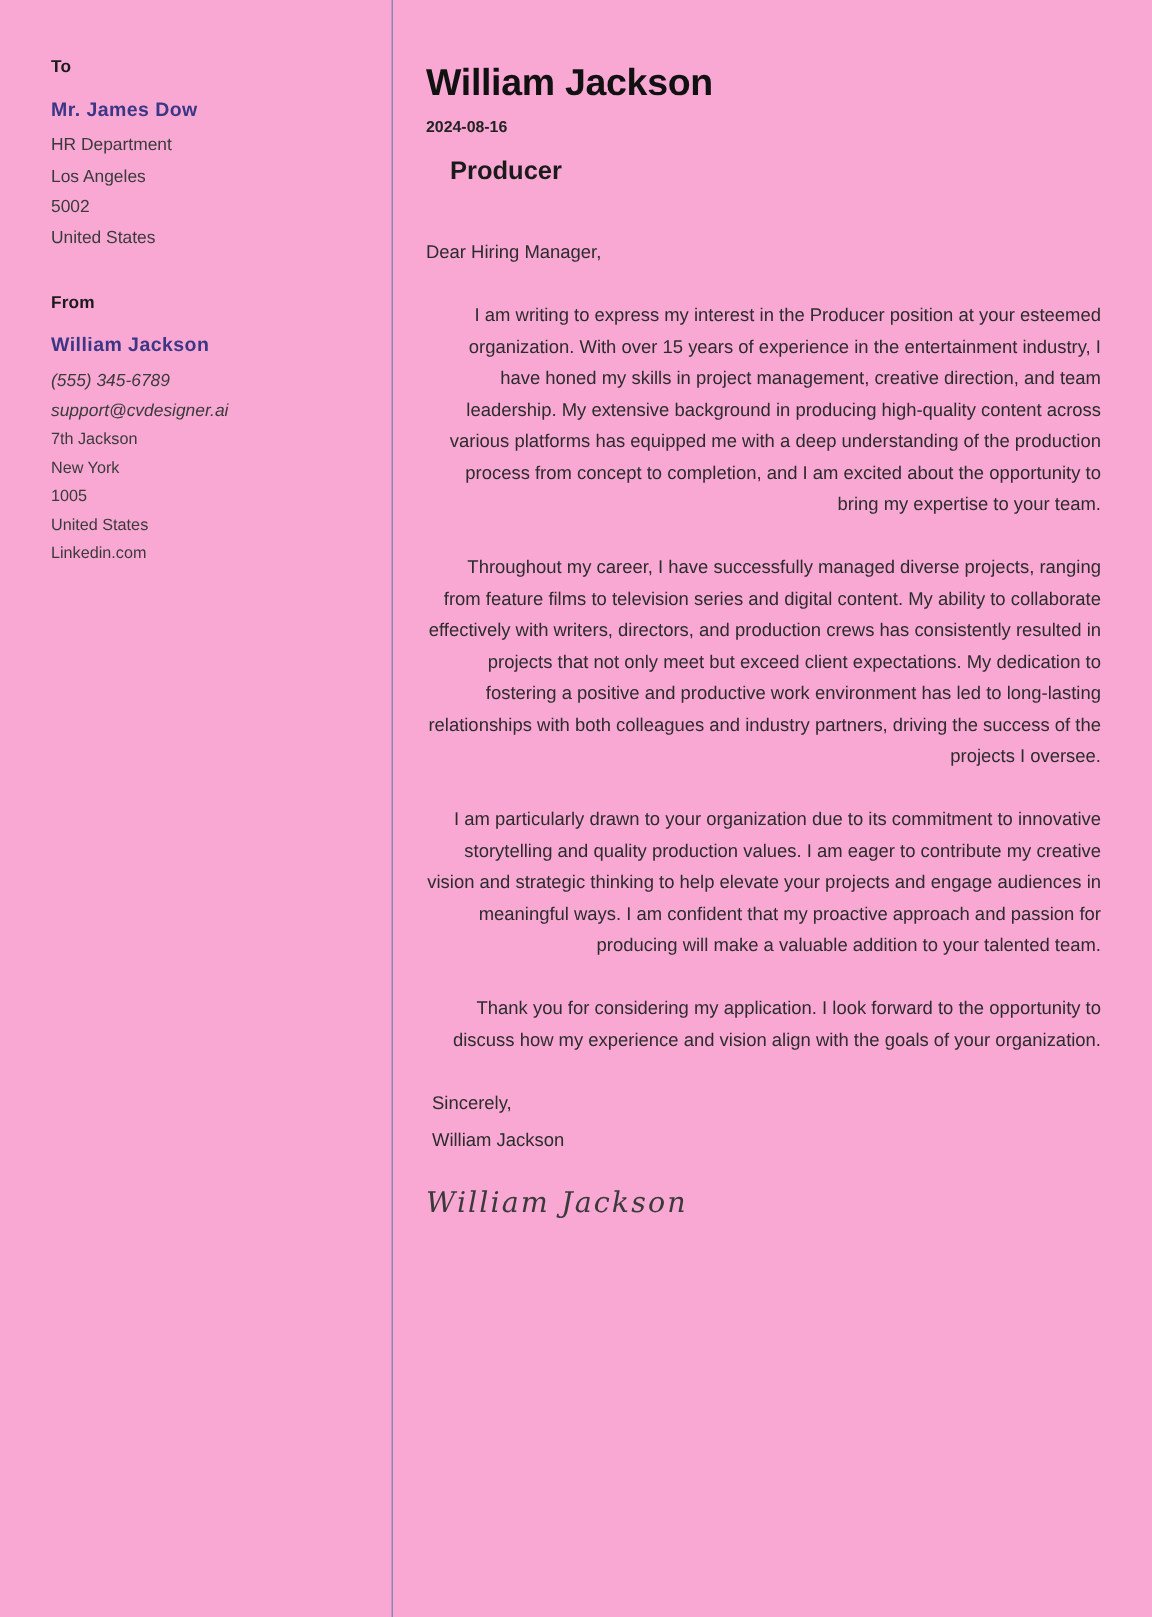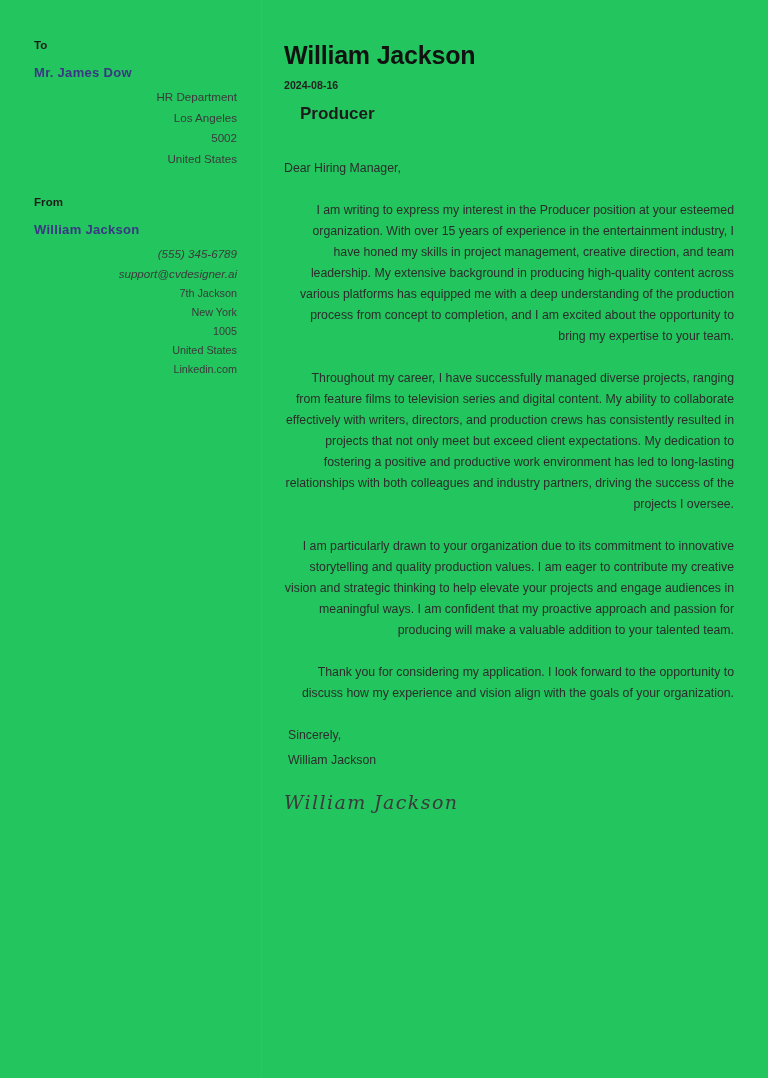--- a/index.html
+++ b/index.html
@@ -12,21 +12,21 @@
     height: 1078px;
     font-family: "Liberation Sans", sans-serif;
     color: #222222;
     -webkit-font-smoothing: antialiased;
   }
 
   .page {
     position: relative;
     width: 768px;
     height: 1078px;
-    background: #22c55e;
+    background: #f9a8d4;
     box-sizing: border-box;
     display: flex;
     overflow: hidden;
   }
 
   
   .divider {
     position: absolute;
     left: 261px;
     top: 0;
@@ -60,21 +60,20 @@
     letter-spacing: 0.3px;
     margin: 0 0 5px 0;
   }
 
   .addr-line {
     font-size: 11.6px;
     color: #3a3a3a;
     line-height: 20.5px;
     margin: 0;
     word-break: break-word;
-    text-align: right;
   }
   .addr-line.lg {
     font-size: 12.2px;
     font-style: italic;
   }
 
   .from-block {
     margin-top: 26px;
   }
   .from-block .addr-line {

